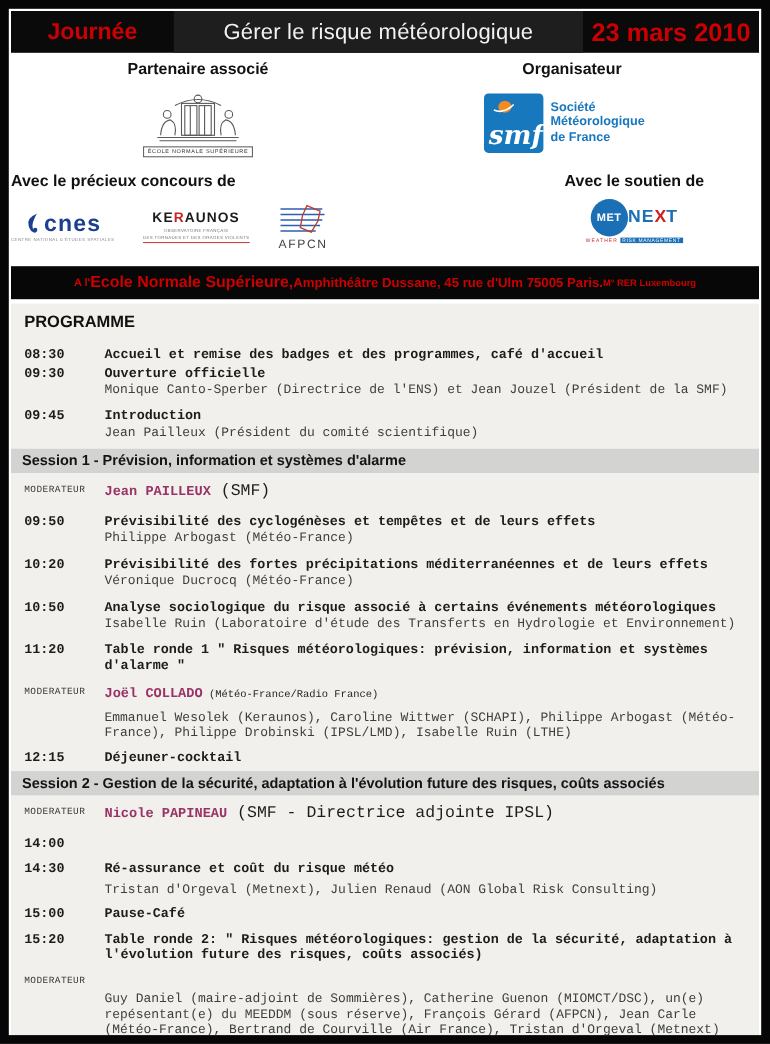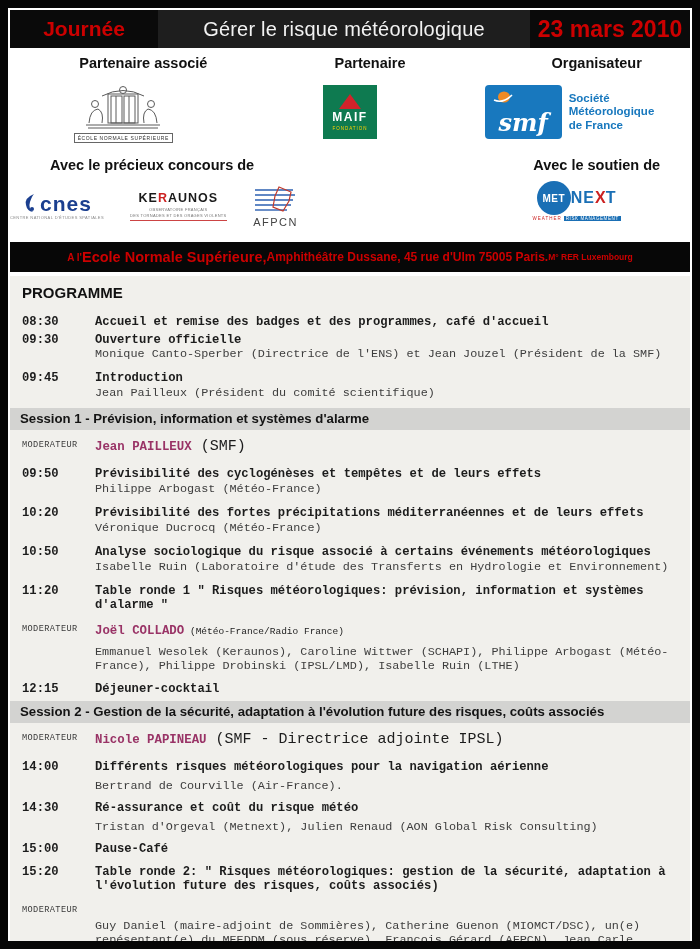--- a/index.html
+++ b/index.html
@@ -11,36 +11,36 @@
   .hdr-left{width:148px;display:flex;align-items:center;justify-content:center;}
   .hdr-center{flex:1;background:#1e1e1e;display:flex;align-items:center;justify-content:center;}
   .hdr-right{width:160px;display:flex;align-items:center;justify-content:center;}
   .hdr-tag{color:#cc0000;font-weight:bold;font-size:21px;}
   .hdr-title{color:#f2f2f2;font-size:20px;letter-spacing:.2px;}
   .hdr-date{color:#cc0000;font-weight:bold;font-size:23px;}
 
   
   .partners{display:flex;margin-top:7px;}
   .pcol{flex:1;display:flex;flex-direction:column;align-items:center;}
-  .pheading{font-weight:bold;font-size:14.5px;color:#111;margin-bottom:5px;margin-left:40px;}
+  .pheading{font-weight:bold;font-size:14.5px;color:#111;margin-bottom:5px;}
   .plogo{height:72px;display:flex;align-items:center;justify-content:center;}
 
   
   .ens{display:flex;flex-direction:column;align-items:center;}
   .ens-caption{border:1px solid #666;color:#333;font-size:5px;letter-spacing:.6px;padding:1px 3px;margin-top:1px;}
 
   
   .maif{width:54px;height:54px;background:#0e7a50;display:flex;flex-direction:column;align-items:center;justify-content:center;}
   .maif-tri{width:0;height:0;border-left:11px solid transparent;border-right:11px solid transparent;border-bottom:15px solid #d1232a;margin-bottom:1px;}
   .maif-name{color:#fff;font-weight:bold;font-size:12px;letter-spacing:1.5px;}
   .maif-sub{color:#ffd200;font-size:4.5px;letter-spacing:1px;margin-top:2px;}
 
   
   .smf{display:flex;align-items:center;gap:7px;}
-  .smf-box{position:relative;width:77px;height:54px;background:#1878be;border-radius:4px;display:flex;align-items:flex-end;justify-content:center;}
+  .smf-box{position:relative;width:54px;height:54px;background:#1878be;border-radius:4px;display:flex;align-items:flex-end;justify-content:flex-end;}
   .smf-script{color:#fff;font-family:"DejaVu Serif",serif;font-style:italic;font-weight:bold;font-size:24px;line-height:1;padding-bottom:4px;}
   .smf-comet{position:absolute;top:5px;left:8px;width:20px;height:14px;}
   .smf-name{color:#1878be;font-weight:bold;font-size:11.5px;line-height:1.15;width:100px;}
 
   
   .support{display:flex;margin-top:9px;align-items:flex-start;}
   .support-left{flex:2;display:flex;flex-direction:column;}
   .support-right{flex:1;display:flex;flex-direction:column;align-items:center;}
   .slogos{display:flex;align-items:center;gap:26px;margin-top:4px;height:48px;}
 
@@ -130,30 +130,20 @@
               <path d="M89,41 Q88,28 80,27 Q74,30 76,41"></path>
               <line x1="18" y1="43" x2="92" y2="43"></line>
               <line x1="20" y1="46" x2="90" y2="46"></line>
             </g>
           </svg>
           <div class="ens-caption">ÉCOLE NORMALE SUPÉRIEURE</div>
         </div>
       </div>
     </div>
     <div class="pcol">
-      <div class="pheading">Partenaire</div>
-      <div class="plogo">
-        <div class="maif">
-          <div class="maif-tri"></div>
-          <div class="maif-name">MAIF</div>
-          <div class="maif-sub">FONDATION</div>
-        </div>
-      </div>
-    </div>
-    <div class="pcol">
       <div class="pheading">Organisateur</div>
       <div class="plogo">
         <div class="smf">
           <div class="smf-box">
             <svg class="smf-comet" viewBox="0 0 20 14">
               <ellipse cx="11" cy="7" rx="6" ry="5.5" fill="#f08a24"></ellipse>
               <path d="M1,10 Q10,14 19,5" stroke="#fff" stroke-width="1.6" fill="none"></path>
             </svg>
             <span class="smf-script">smf</span>
           </div>
@@ -306,24 +296,20 @@
 
     <div class="session">Session 2 - Gestion de la sécurité, adaptation à l'évolution future des risques, coûts associés</div>
 
     <div class="prow modrow">
       <div class="modlabel">MODERATEUR</div>
       <div><span class="modname">Nicole PAPINEAU</span><span class="modaffil"> (SMF - Directrice adjointe IPSL)</span></div>
     </div>
 
     <div class="prow mb8 sp">
       <div class="time">14:00</div>
-      <div>
-        <div class="etitle">Différents risques météorologiques pour la navigation aérienne</div>
-        <div class="edetail">Bertrand de Courville (Air-France).</div>
-      </div>
     </div>
 
     <div class="prow mb8 sp">
       <div class="time">14:30</div>
       <div>
         <div class="etitle">Ré-assurance et coût du risque météo</div>
         <div class="edetail">Tristan d'Orgeval (Metnext), Julien Renaud (AON Global Risk Consulting)</div>
       </div>
     </div>
 

